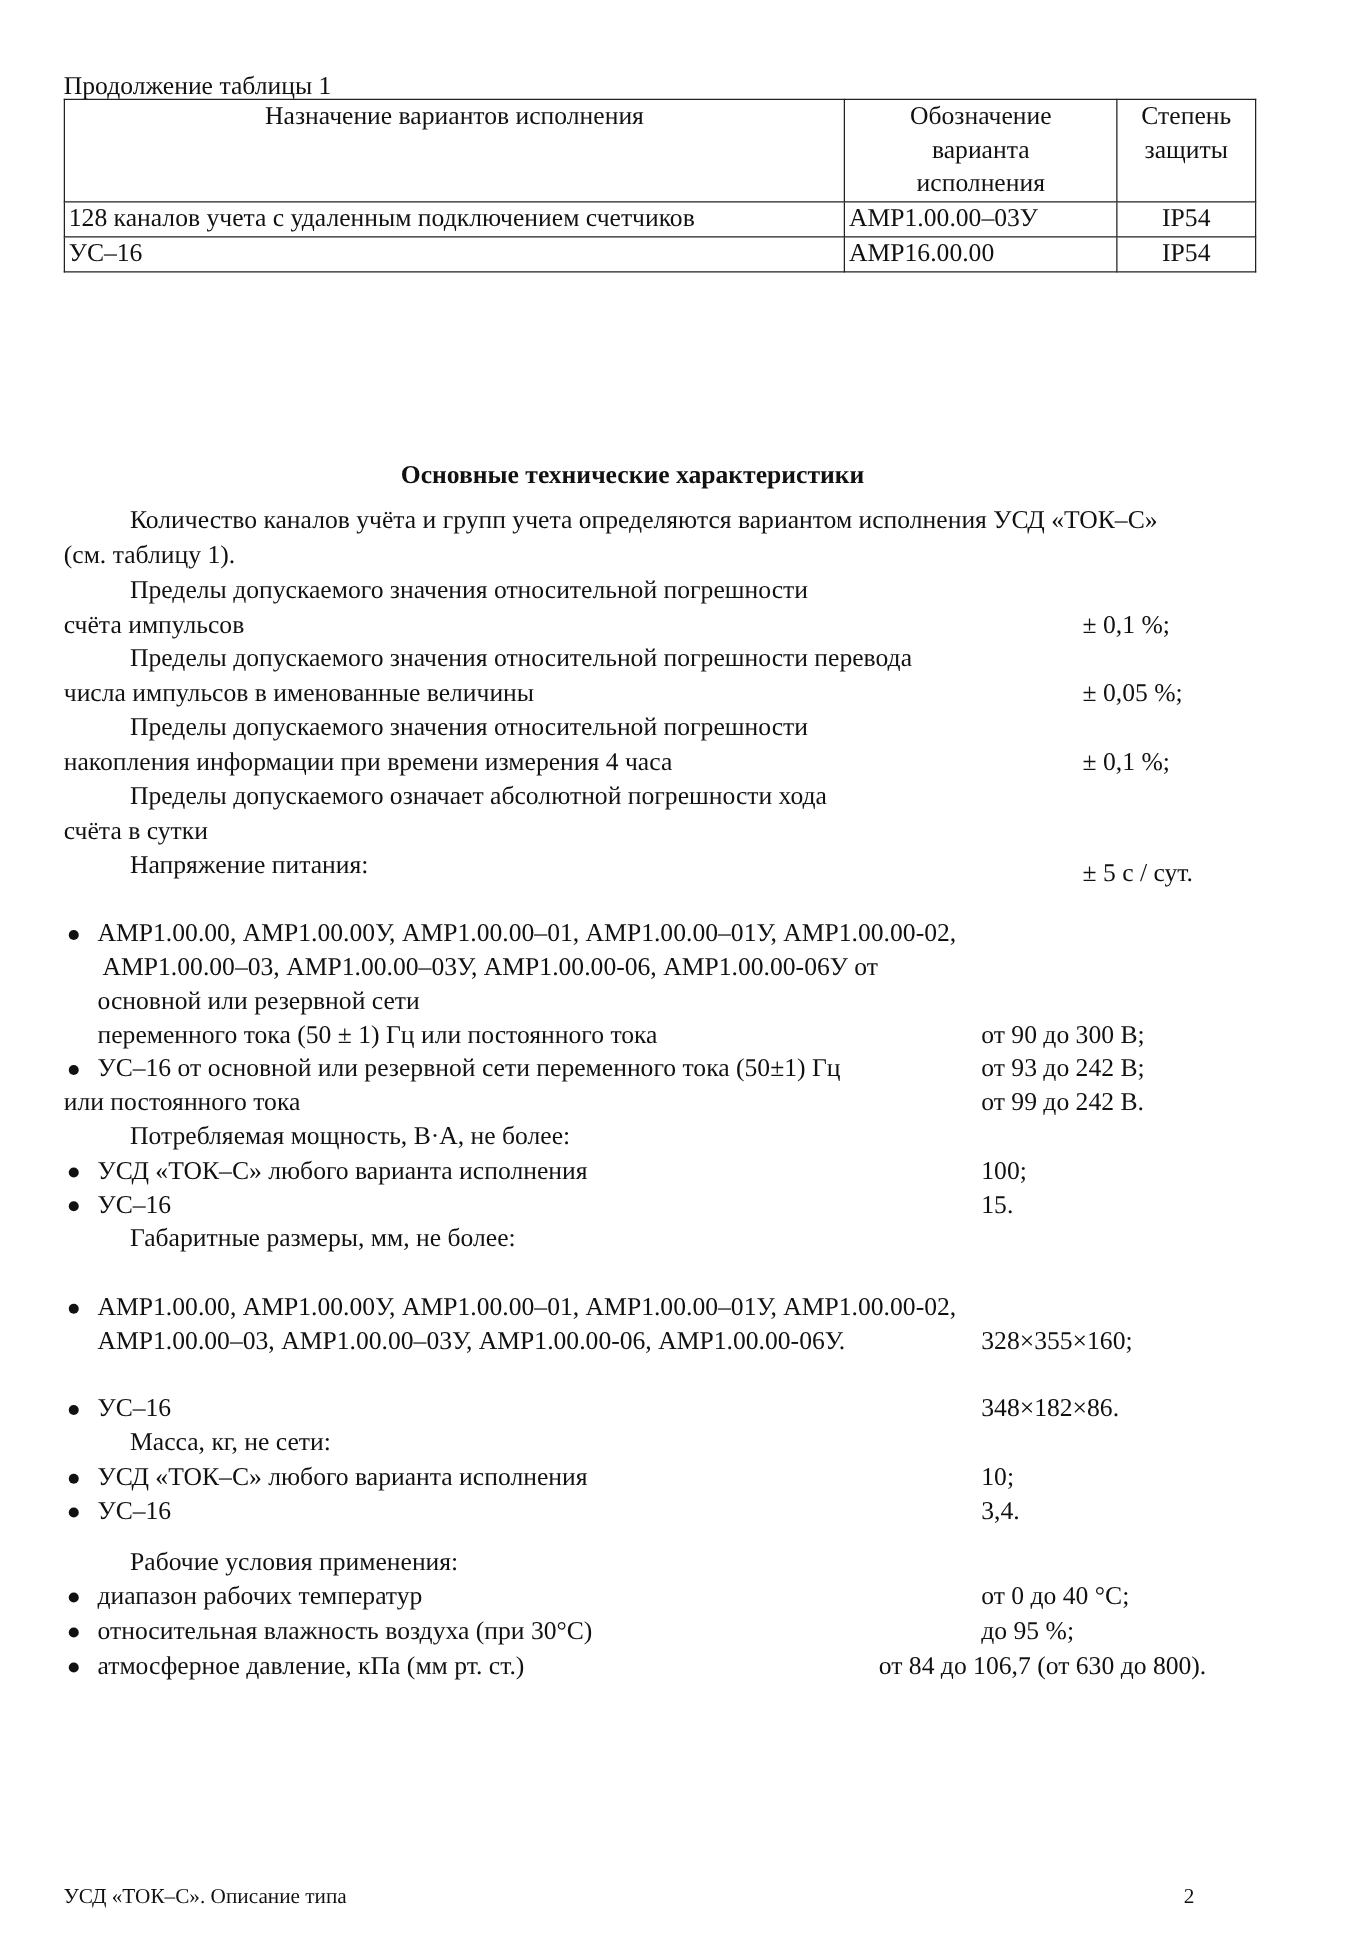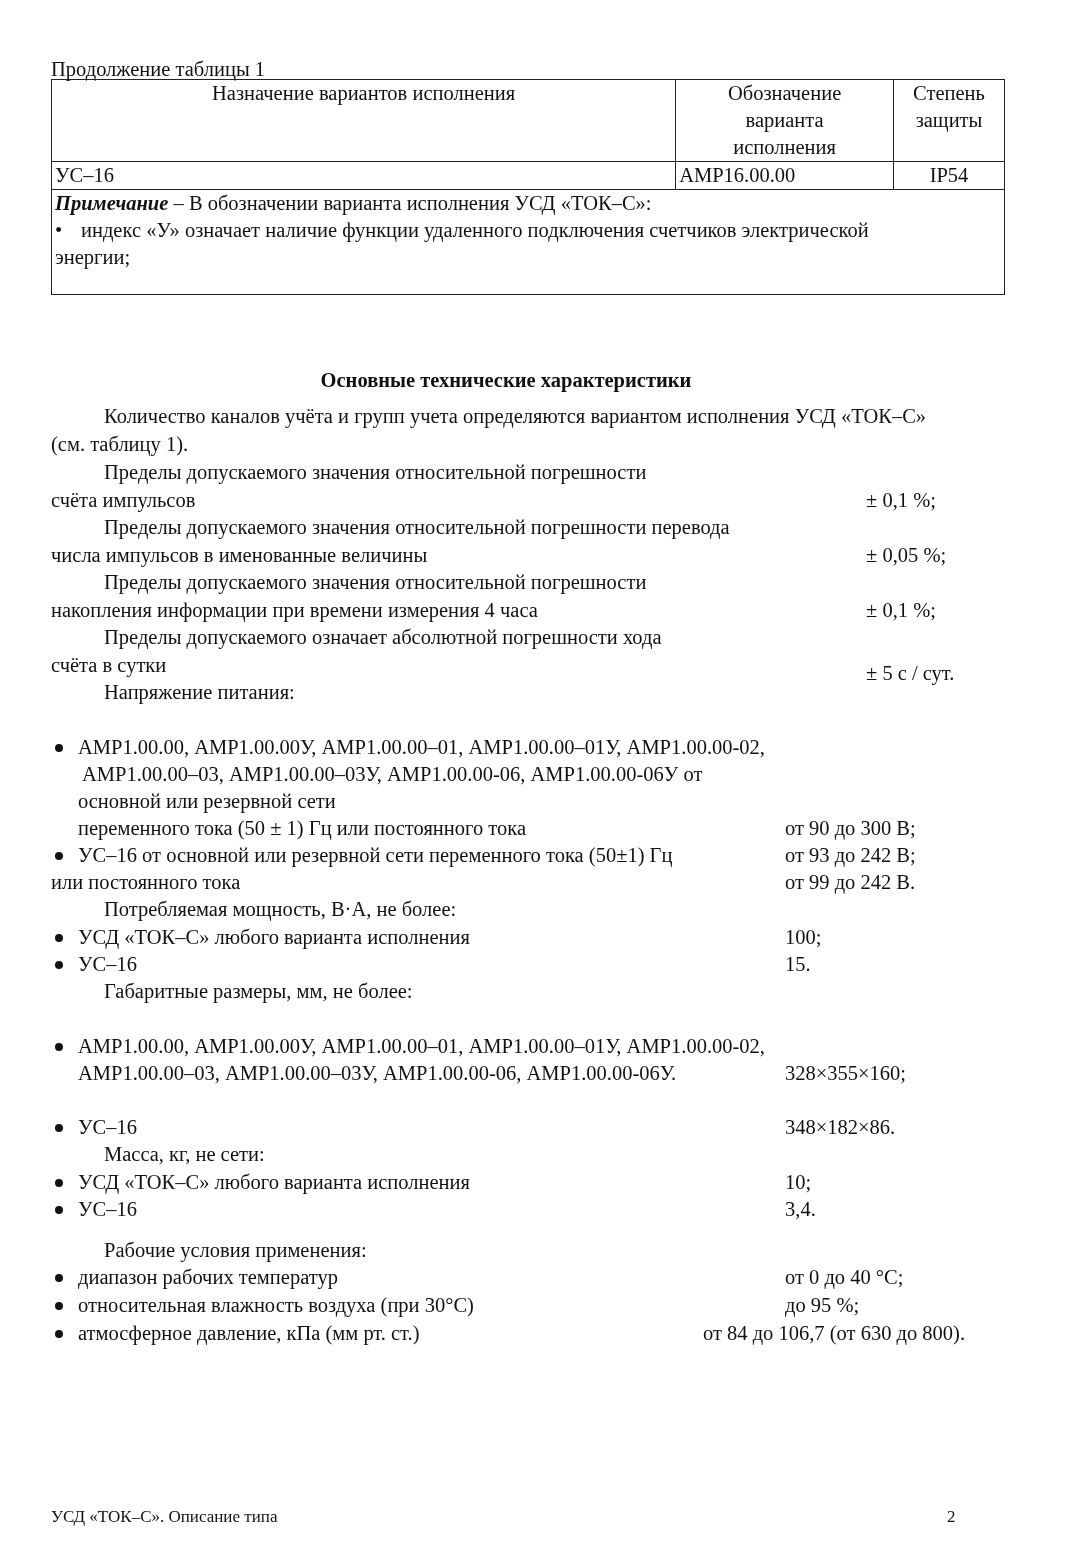--- a/index.html
+++ b/index.html
@@ -39,30 +39,28 @@
       <div>Обозначение</div>
       <div>варианта</div>
       <div>исполнения</div>
     </td>
     <td class="c">
       <div>Степень</div>
       <div>защиты</div>
     </td>
   </tr>
   <tr class="row">
+    <td>128 каналов учета с удаленным подключением счетчиков</td>
+    <td>АМР1.00.00–03У</td>
+    <td class="c">IP54</td>
+  </tr>
+  <tr class="row">
     <td>УС–16</td>
     <td>АМР16.00.00</td>
     <td class="c">IP54</td>
-  </tr>
-  <tr class="note">
-    <td colspan="3">
-      <div><span class="note-title">Примечание</span><span> – В обозначении варианта исполнения УСД «ТОК–С»:</span></div>
-      <div><span class="bullet">•</span><span>индекс «У» означает наличие функции удаленного подключения счетчиков электрической</span></div>
-      <div>энергии;</div>
-    </td>
   </tr>
 </tbody>
   </table>
 
 <div class="abs h2">Основные технические характеристики</div>
 
 <div class="abs" style="left:104px; top:403px;text-align:center;">Количество каналов учёта и групп учета определяются вариантом исполнения УСД «ТОК–С»</div>
 <div class="abs" style="left:51px; top:431px;">(см. таблицу 1).</div>
 
 <div class="abs" style="left:104px; top:459px;">Пределы допускаемого значения относительной погрешности</div>
@@ -72,21 +70,21 @@
 <div class="abs" style="left:104px; top:514px;">Пределы допускаемого значения относительной погрешности перевода</div>
 <div class="abs" style="left:51px; top:542px;">числа импульсов в именованные величины</div>
 <div class="val" style="left:866px; top:542px;">± 0,05 %;</div>
 
 <div class="abs" style="left:104px; top:569px;">Пределы допускаемого значения относительной погрешности</div>
 <div class="abs" style="left:51px; top:597px;">накопления информации при времени измерения 4 часа</div>
 <div class="val" style="left:866px; top:597px;">± 0,1 %;</div>
 
 <div class="abs" style="left:104px; top:624px;">Пределы допускаемого означает абсолютной погрешности хода</div>
 <div class="abs" style="left:51px; top:652px;">счёта в сутки</div>
-<div class="val" style="left:866px; top:660px;text-align:center;">± 5 с / сут.</div>
+<div class="val" style="left:866px; top:686px;text-align:center;">± 5 с / сут.</div>
 
 <div class="abs" style="left:104px; top:679px;">Напряжение питания:</div>
 
 <span class="dot" style="top:744px;"></span>
 <div class="bl" style="left:78px; top:734px;">АМР1.00.00, АМР1.00.00У, АМР1.00.00–01, АМР1.00.00–01У, АМР1.00.00-02,</div>
 <div class="bl" style="left:82px; top:761px;">АМР1.00.00–03,  АМР1.00.00–03У, АМР1.00.00-06, АМР1.00.00-06У от</div>
 <div class="bl" style="left:78px; top:788px;">основной или резервной сети</div>
 <div class="bl" style="left:78px; top:815px;">переменного тока (50 ± 1) Гц или постоянного тока</div>
 <div class="val" style="left:785px; top:815px;">от 90 до 300 В;</div>
 

